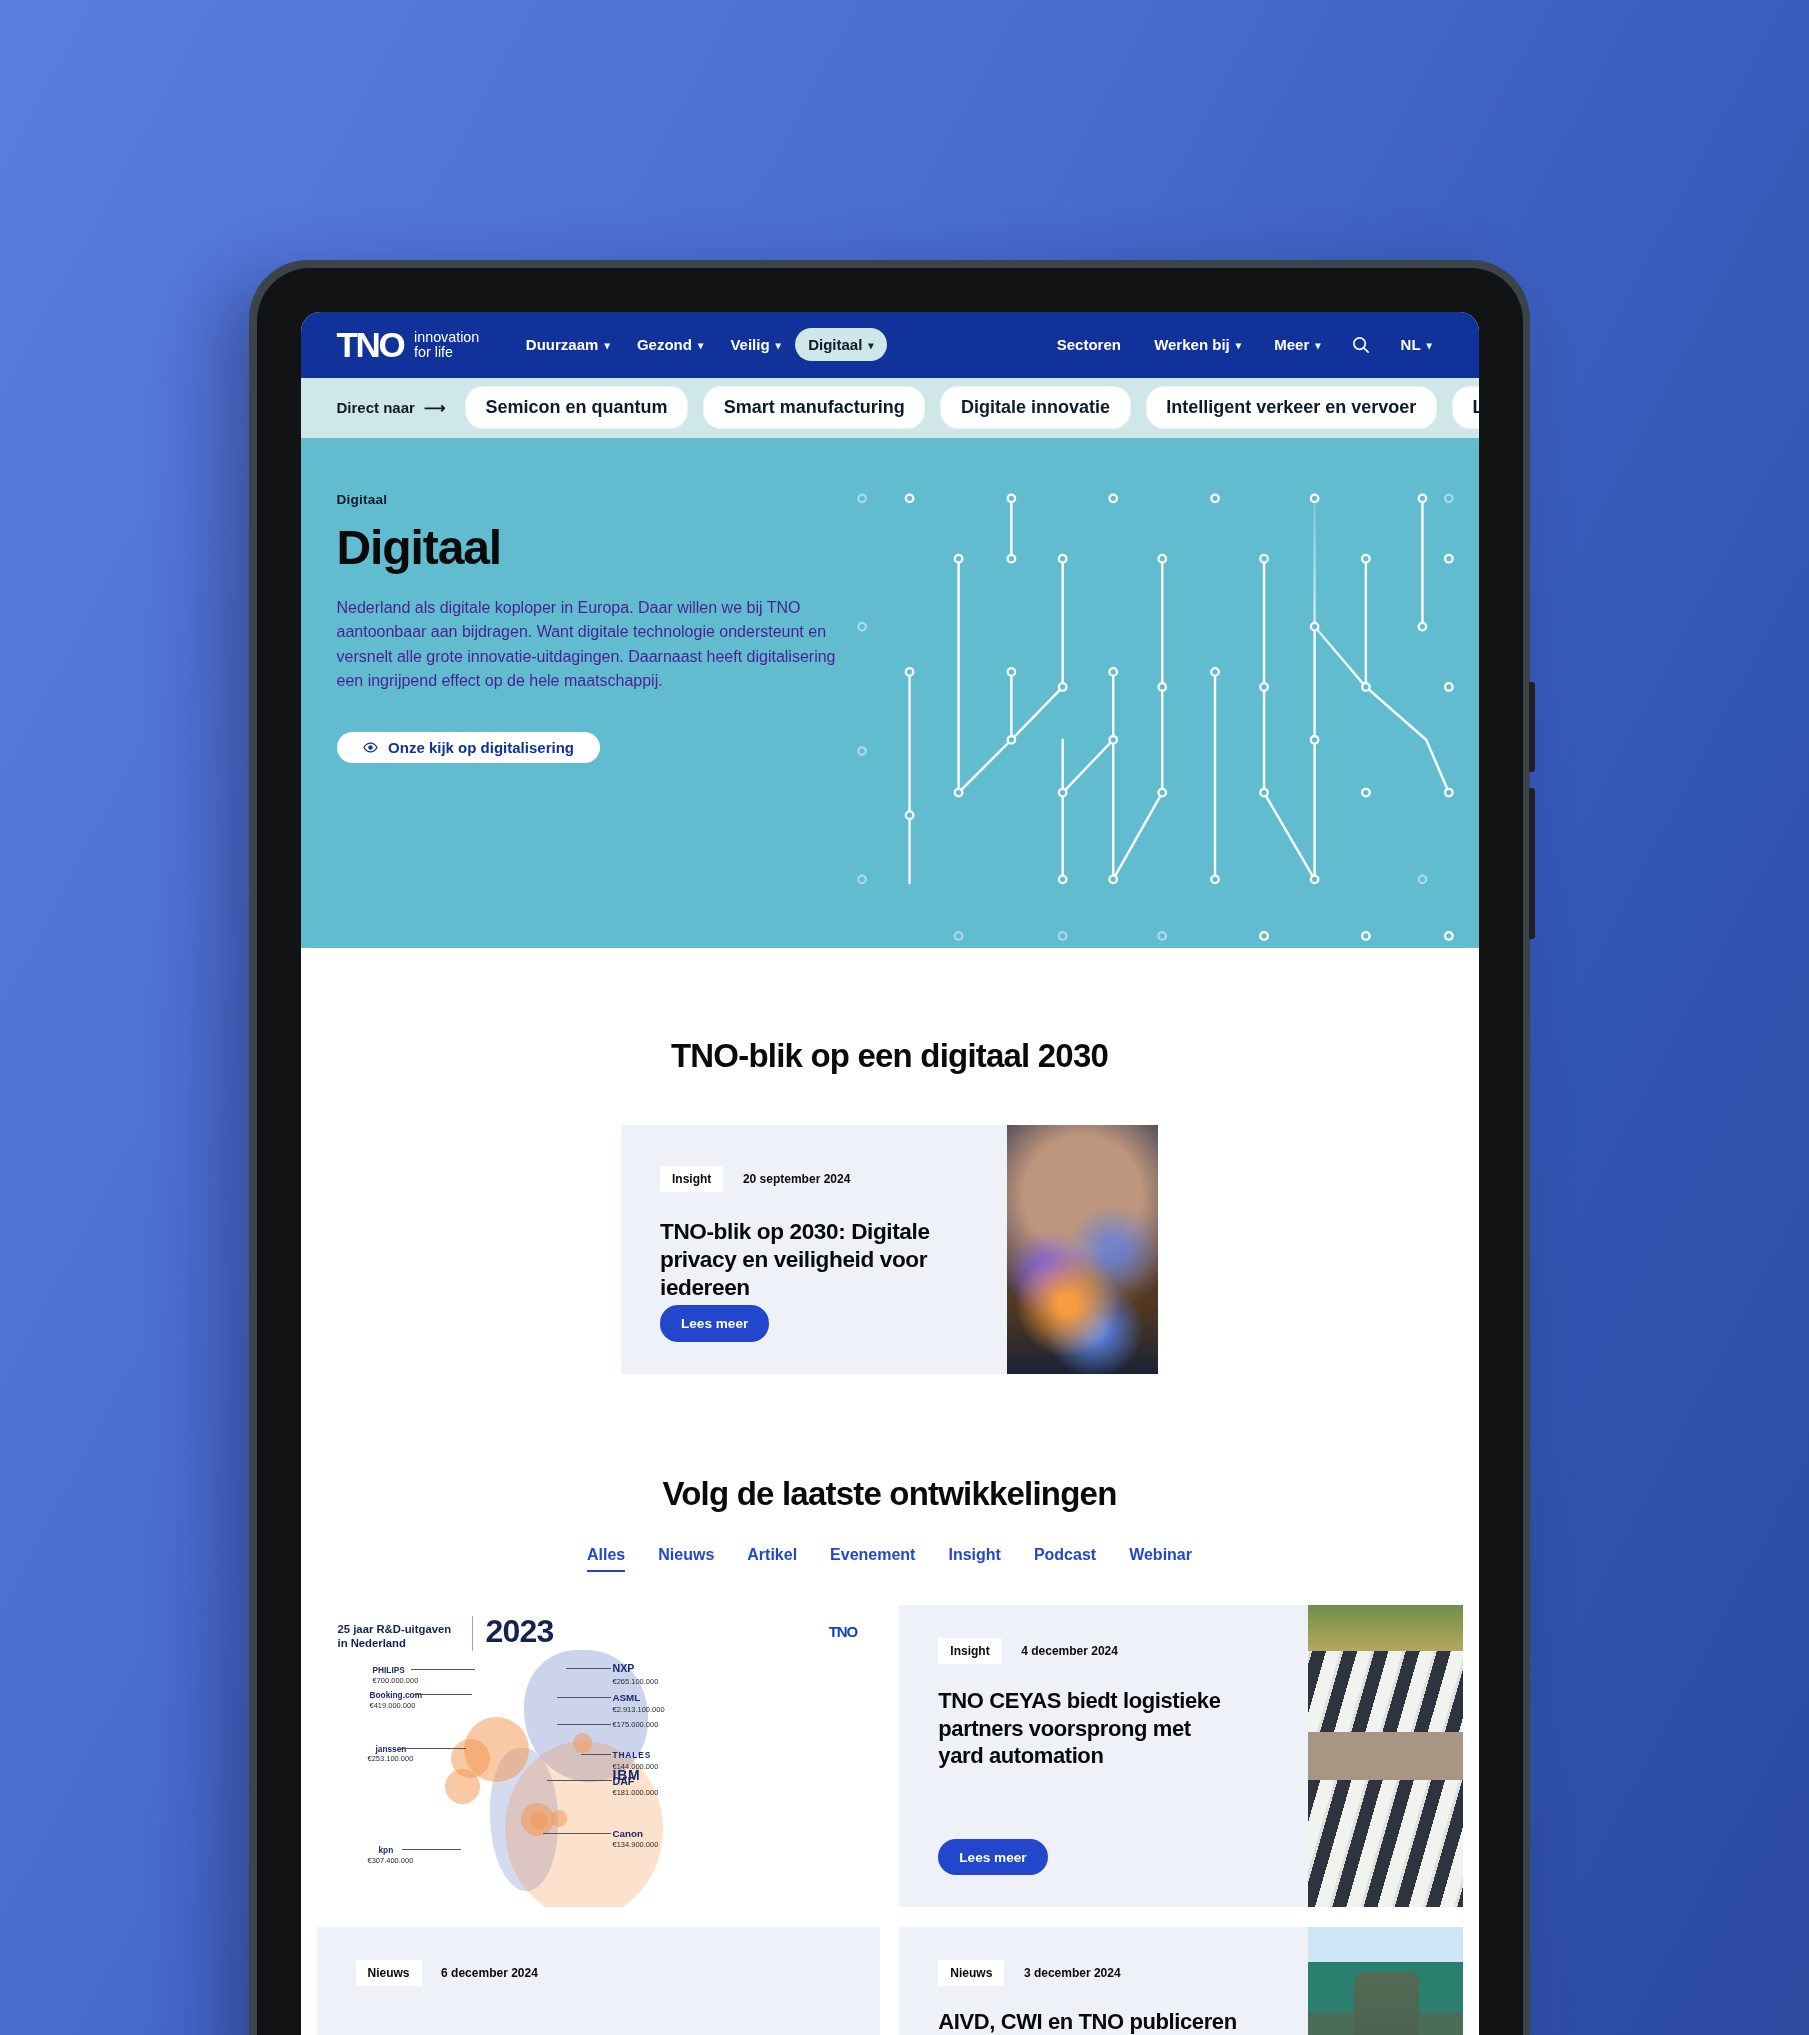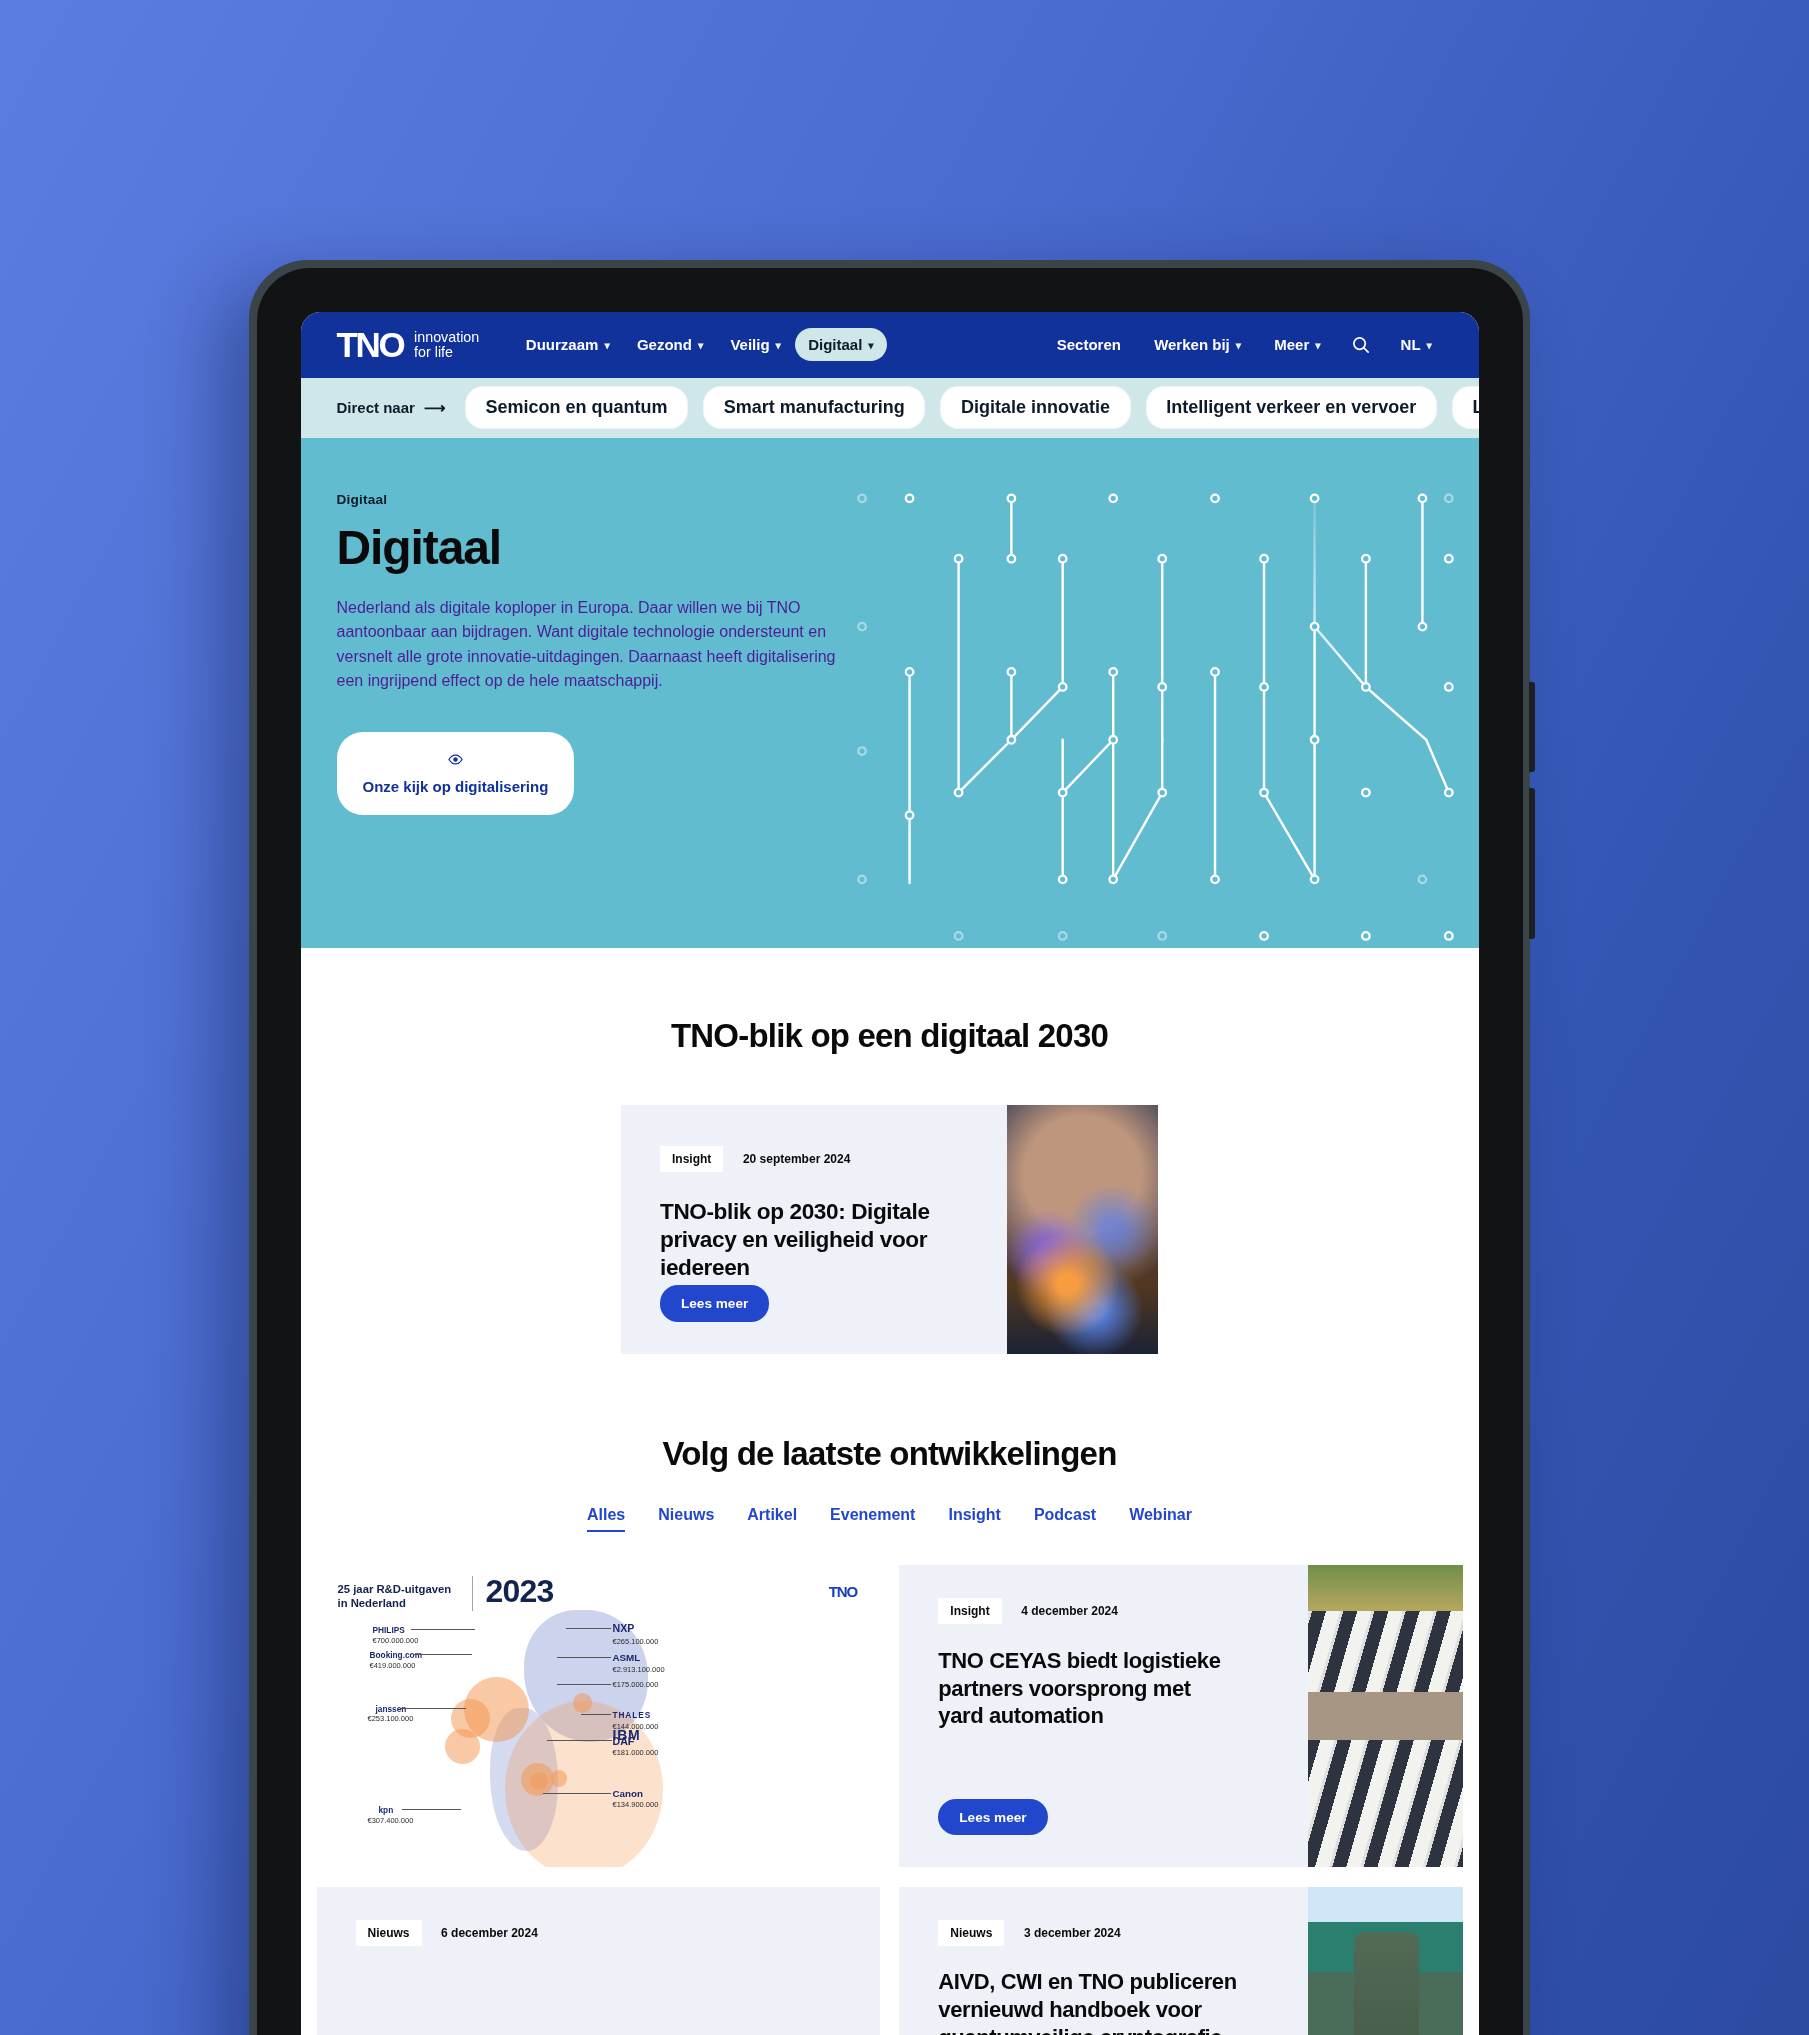--- a/index.html
+++ b/index.html
@@ -110,30 +110,29 @@
     position: relative;
     overflow: hidden;
   }
   #hero-text { padding: 54px 0 0 36px; width: 543px; position: relative; z-index: 2; }
   #hero-eyebrow { font-size: 13.6px; font-weight: 700; color: #0d1b2a; letter-spacing: 0.2px; }
   #hero-title { font-size: 48px; font-weight: 800; color: #0a0a0a; letter-spacing: -1.1px; margin: 13.6px 0 21px; }
   #hero-desc { font-size: 16px; line-height: 1.52; color: #4c1d95; width: 520px; }
   #hero-cta {
     margin-top: 39px; display: inline-flex; align-items: center; gap: 10.6px;
     background: #fff; color: #11329b; border-radius: 26px;
-    padding: 20px 26px; font-size: 15px; font-weight: 700; cursor: pointer;
+    padding: 7px 26px; font-size: 15px; font-weight: 700; cursor: pointer;
     border: none;
-    flex-direction: column;
   }
   #hero-graphic { position: absolute; right: 0; top: 0; width: 626px; height: 510px; }
 
   
   .section-title {
     text-align: center; font-size: 33px; font-weight: 800;
-    color: #0a0a0a; letter-spacing: -0.8px;
+    color: #0a0a0a; letter-spacing: -0.8px; margin-top: 20px;
   }
   #sec-blik { padding: 69px 0 0; }
   #blik-card {
     margin: 50px auto 0; width: 537px; height: 249px;
     background: #eef2f8; display: flex; overflow: hidden;
   }
   #blik-body { flex: 1; padding: 41px 0 0 39px; display: flex; flex-direction: column; }
   .meta-row { display: flex; align-items: center; gap: 19.6px; }
   .tag {
     background: #fff; font-size: 12px; font-weight: 700; color: #0a0a0a;

